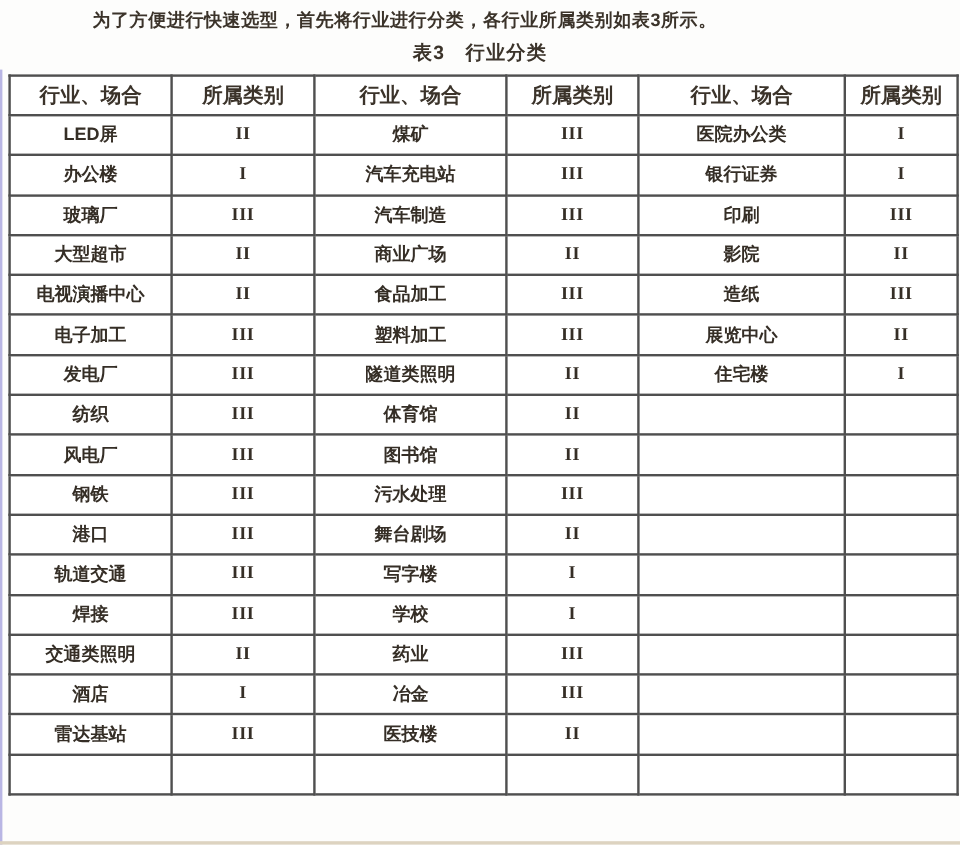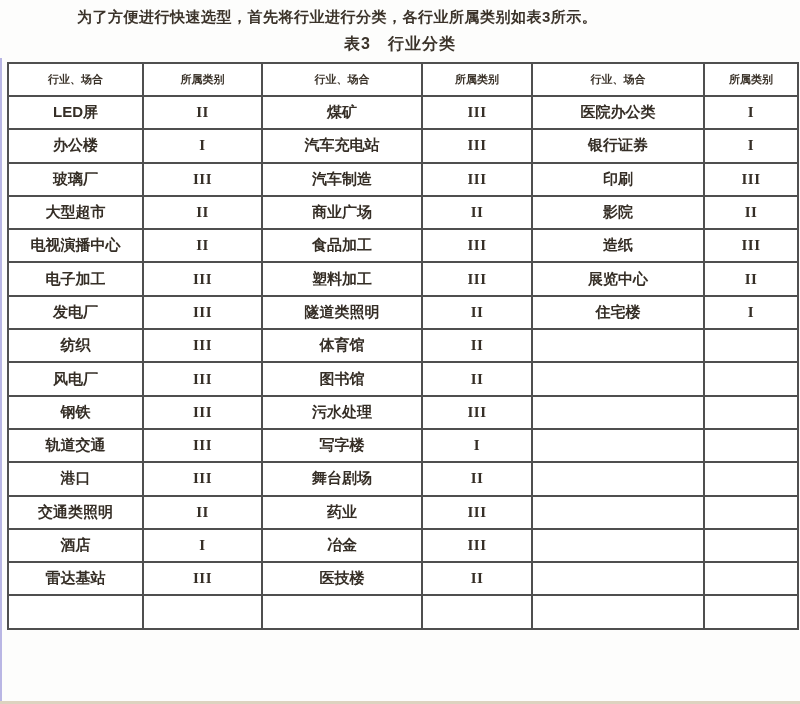--- a/index.html
+++ b/index.html
@@ -59,21 +59,21 @@
   table.industry td {
     border: 2px solid #4f4f4f;
     text-align: center;
     vertical-align: middle;
     background: #ffffff;
     overflow: hidden;
     white-space: nowrap;
   }
   table.industry th {
     height: 33px;
-    font-size: 11px;
+    font-size: 17px;
     font-weight: bold;
     color: #3b332a;
   }
   table.industry td {
     height: 33.3px;
     font-size: 15px;
     font-weight: bold;
     color: #352e26;
   }
   td.cat {
@@ -185,32 +185,40 @@
       </tr>
       <tr>
         <td class="ind">钢铁</td>
         <td class="cat">III</td>
         <td class="ind">污水处理</td>
         <td class="cat">III</td>
         <td class="ind"></td>
         <td class="cat"></td>
       </tr>
       <tr>
+        <td class="ind">港口</td>
+        <td class="cat">III</td>
+        <td class="ind">舞台剧场</td>
+        <td class="cat">II</td>
+        <td class="ind"></td>
+        <td class="cat"></td>
+      </tr>
+      <tr>
         <td class="ind">轨道交通</td>
         <td class="cat">III</td>
         <td class="ind">写字楼</td>
         <td class="cat">I</td>
         <td class="ind"></td>
         <td class="cat"></td>
       </tr>
       <tr>
-        <td class="ind">港口</td>
-        <td class="cat">III</td>
-        <td class="ind">舞台剧场</td>
-        <td class="cat">II</td>
+        <td class="ind">焊接</td>
+        <td class="cat">III</td>
+        <td class="ind">学校</td>
+        <td class="cat">I</td>
         <td class="ind"></td>
         <td class="cat"></td>
       </tr>
       <tr>
         <td class="ind">交通类照明</td>
         <td class="cat">II</td>
         <td class="ind">药业</td>
         <td class="cat">III</td>
         <td class="ind"></td>
         <td class="cat"></td>

